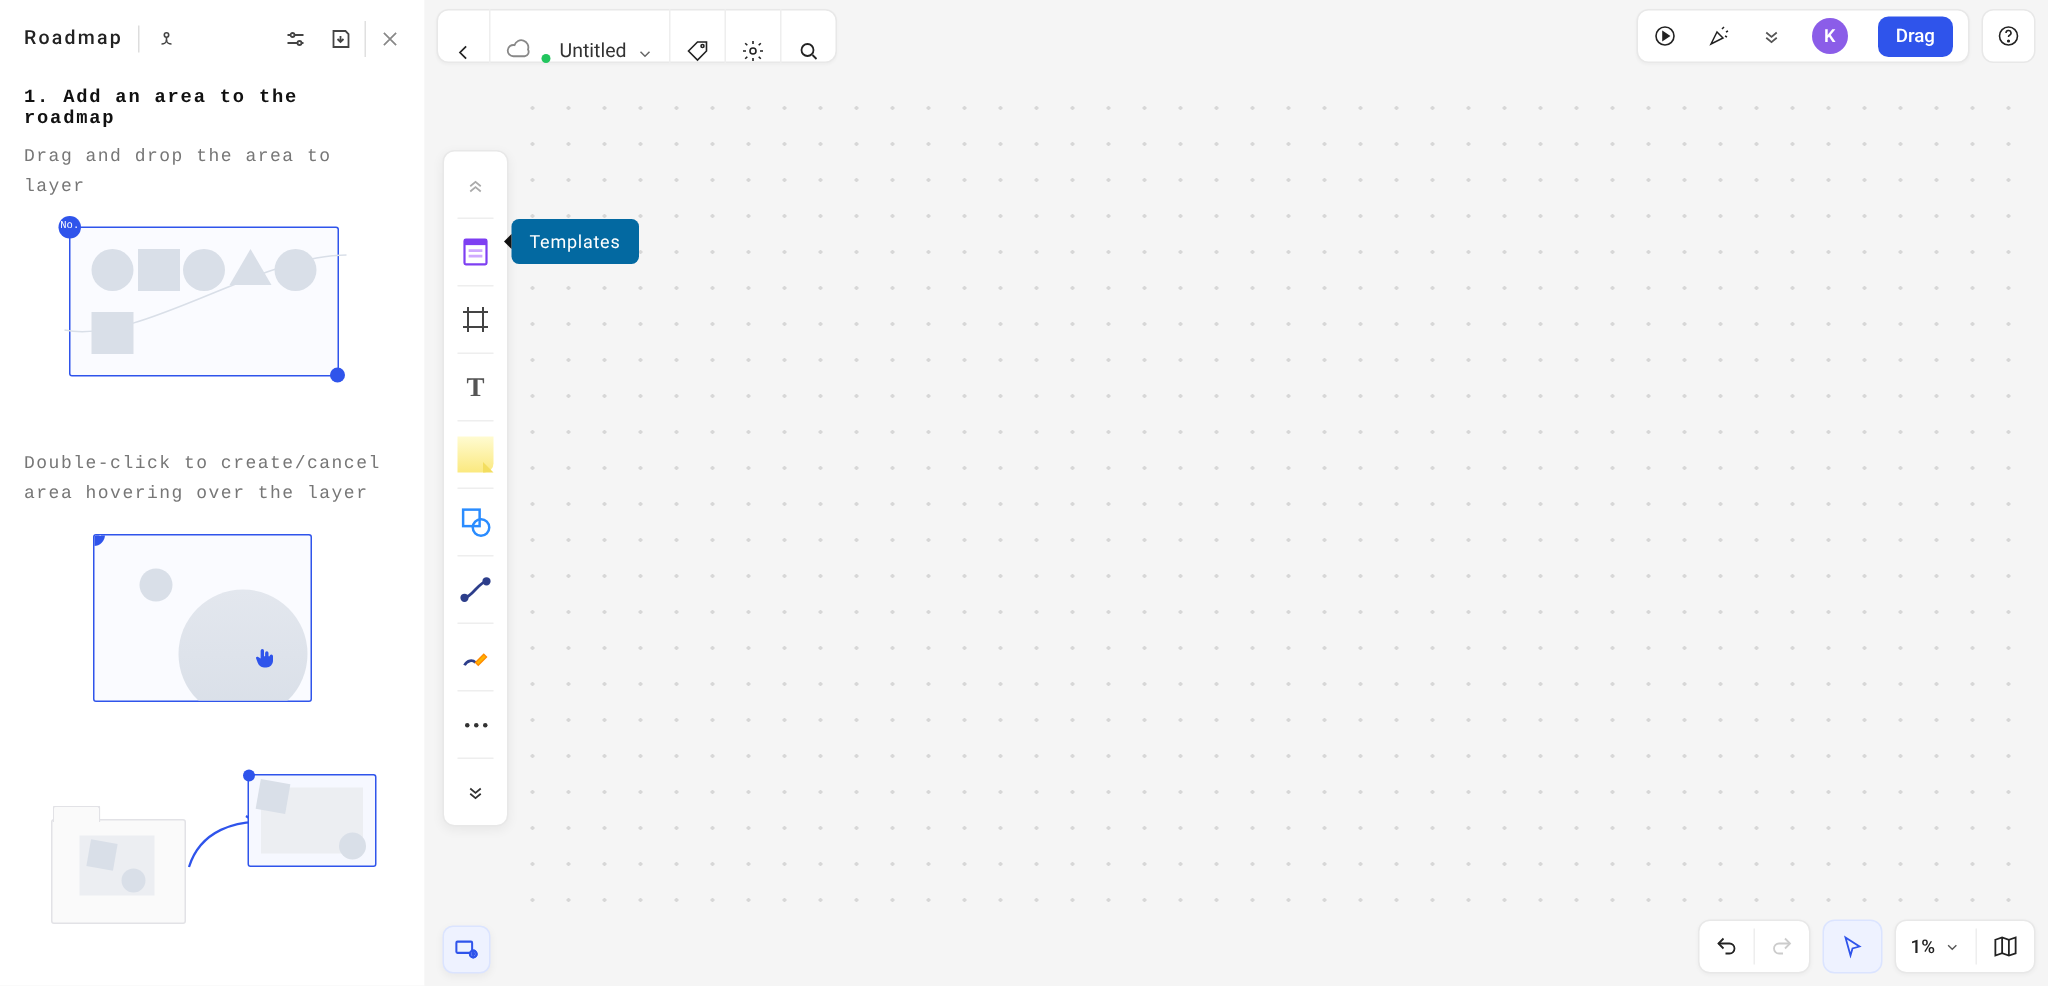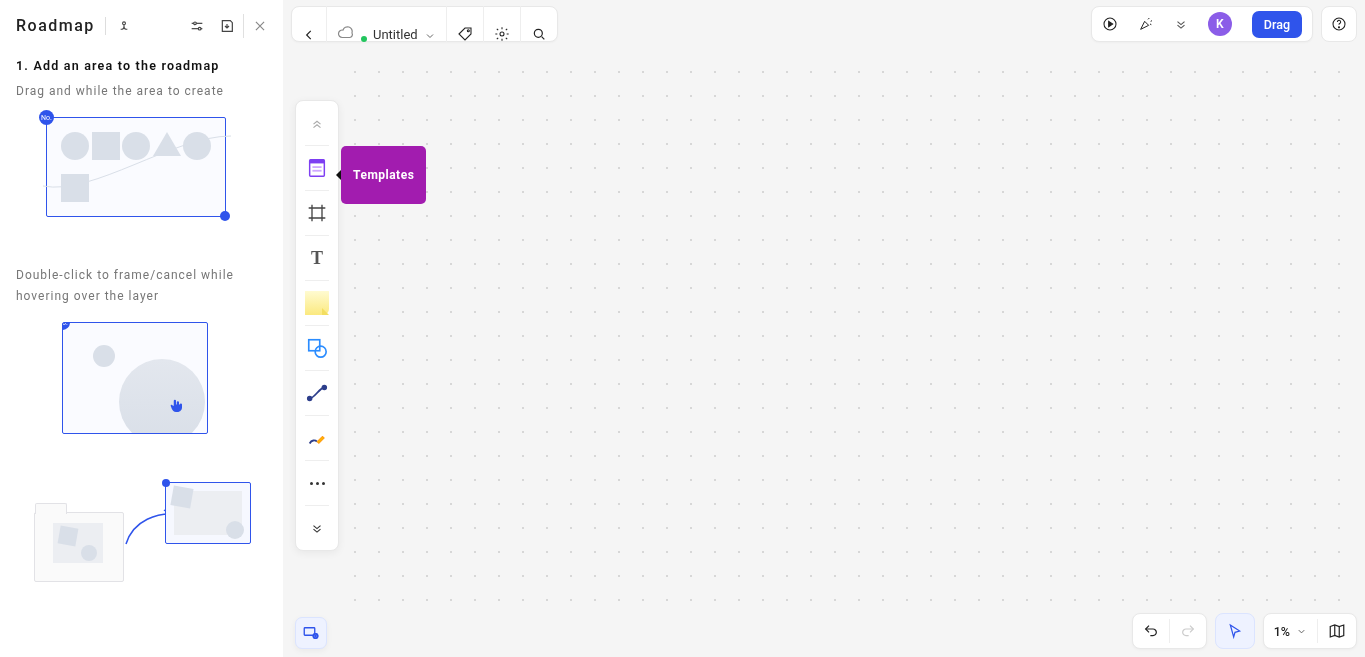--- a/index.html
+++ b/index.html
@@ -14,33 +14,33 @@
   
   .sidebar {
     position: absolute; left: 0; top: 0; width: 283px; height: 657px;
     background: #fff;
     padding: 14px 16px;
   }
   .sidebar-header {
     display: flex; align-items: center; height: 24px; margin-bottom: 20px;
   }
   .sidebar-title {
-    font-size: 16px; font-weight: 500; letter-spacing: 1.5px;
+    font-size: 13px; font-weight: 500; letter-spacing: 1.5px;
     color: #222; padding-right: 10px;
     border-right: 1px solid #ddd; line-height: 18px;
   }
   .sidebar-header .hicon { width: 24px; height: 24px; display:flex; align-items:center; justify-content:center; color:#444; margin-left:6px; }
   .sidebar-header .spacer { margin-left:auto; }
   .sidebar-header .hicon svg { display:block; }
   .sidebar-header .hicon.divider { border-left:1px solid #e0e0e0; padding-left:8px; margin-left:4px;}
   .sidebar-header .hicon.close { color:#888; }
 
   .step-title { font-size: 12.5px; font-weight: 600; letter-spacing: 1.2px; color:#111; }
   .step-desc  { font-size: 12px; letter-spacing: 1px; color:#777; margin-top:8px; line-height:1.7;}
-  .step { margin-bottom: 48px; }
+  .step { margin-bottom: 48px; font-family: Liberation Mono, monospace; }
   .step-thumb { margin-top: 16px; padding-left:30px; }
   .thumb1 { width:180px; height:100px; border:1.5px solid #2f54eb; position:relative; border-radius:2px; background:#fafbff;}
   .thumb1 .badge { position:absolute; left:-8px; top:-8px; width:15px; height:15px; border-radius:50%; background:#2f54eb; color:#fff; font-size:7px; display:flex; align-items:center;justify-content:center;}
   .thumb1 .dot { position:absolute; right:-5px; bottom:-5px; width:10px; height:10px; border-radius:50%; background:#2f54eb;}
   .thumb1 .shapes { position:absolute; inset:0; padding:14px 14px; display:flex; flex-wrap:wrap; justify-content:space-between; align-content:space-between;}
   .thumb1 .s { width:28px; height:28px; background:#d9dfe8;}
   .thumb1 .pill { border-radius:14px;}
   .thumb1 .sq {}
   .thumb1 .circ { border-radius:50%;}
   .thumb1 .tri { background:none; width:0;height:0; border-left:14px solid transparent; border-right:14px solid transparent; border-bottom:24px solid #d9dfe8;}
@@ -124,22 +124,22 @@
   .vtoolbar .note { width:24px;height:24px;background:linear-gradient(#fffbd1,#fbe97f);border-bottom-right-radius:6px; position:relative;}
   .vtoolbar .note::after{content:"";position:absolute;right:0;bottom:0;width:0;height:0;border-left:7px solid #f3de60;border-top:7px solid transparent;}
   .vtoolbar .shape svg { color:#2a8cff; }
   .vtoolbar .dots span{width:3px;height:3px;background:#333;border-radius:50%;margin:0 1.5px;}
   .vtoolbar .dots{display:flex;}
   .vtoolbar .sep { width:24px;height:1px;background:#eee; }
 
   
   .tooltip {
     position:absolute; left:58px; top:146px;
-    background:#a21caf; color:#fff; font-size:12px; letter-spacing:0.5px;
-    padding:22px 12px; border-radius:5px; white-space:nowrap;font-weight:bold;
+    background:#0369a1; color:#fff; font-size:12px; letter-spacing:0.5px;
+    padding:8px 12px; border-radius:5px; white-space:nowrap;
   }
   .tooltip::before {
     content:""; position:absolute; left:-5px; top:50%; transform:translateY(-50%);
     border-top:5px solid transparent; border-bottom:5px solid transparent; border-right:5px solid #111;
   }
 
   
   .layers-btn {
     position:absolute; left:12px; top:617px; width:32px; height:32px;
     background:#eef2ff; border:1px solid #dbe4ff; border-radius:7px;
@@ -191,42 +191,42 @@
     </div>
     <div class="hicon divider close" data-interactable="true">
       <svg width="14" height="14" viewBox="0 0 24 24" fill="none" stroke="currentColor" stroke-width="2">
           <path d="M5 5 L19 19 M19 5 L5 19"></path>
         </svg>
     </div>
   </div>
 
   <div class="step" data-interactable="false">
     <div class="step-title" data-interactable="false">1. Add an area to the roadmap</div>
-    <div class="step-desc" data-interactable="false">Drag and while the area to create</div>
+    <div class="step-desc" data-interactable="false">Drag and drop the area to layer</div>
     <div class="step-thumb" data-interactable="false">
       <div class="thumb1">
         <div class="badge" data-interactable="false">No.</div>
         <div class="curve"><svg viewBox="0 0 200 70">
               <path d="M10 60 C 60 70, 140 10, 198 10"></path>
             </svg></div>
         <div class="shapes">
           <div class="s pill" data-interactable="false"></div>
           <div class="s sq" data-interactable="false"></div>
           <div class="s circ" data-interactable="false"></div>
           <div class="tri" data-interactable="false"></div>
           <div class="s circ" data-interactable="false"></div>
           <div class="s sq" data-interactable="false"></div>
         </div>
         <div class="dot" data-interactable="false"></div>
       </div>
     </div>
   </div>
 
   <div class="step" data-interactable="false">
-    <div class="step-desc" data-interactable="false">Double-click to frame/cancel while hovering over the layer</div>
+    <div class="step-desc" data-interactable="false">Double-click to create/cancel area hovering over the layer</div>
     <div class="step-thumb" data-interactable="false">
       <div class="thumb2">
         <div class="badge" data-interactable="false">No.</div>
         <div class="c1"></div>
           <div class="c2"></div>
         <div class="hand" data-interactable="false">
           <svg width="18" height="18" viewBox="0 0 24 24" fill="currentColor">
               <path d="M9 11V5a1.5 1.5 0 1 1 3 0v5h1V7a1.5 1.5 0 1 1 3 0v3h1a1.5 1.5 0 1 1 3 0v4c0 3-2.5 6-6 6h-2c-3 0-4.5-2-5.5-4L5 12c-.5-1 .5-2 1.5-1.5L9 12z"></path>
             </svg>
         </div>

